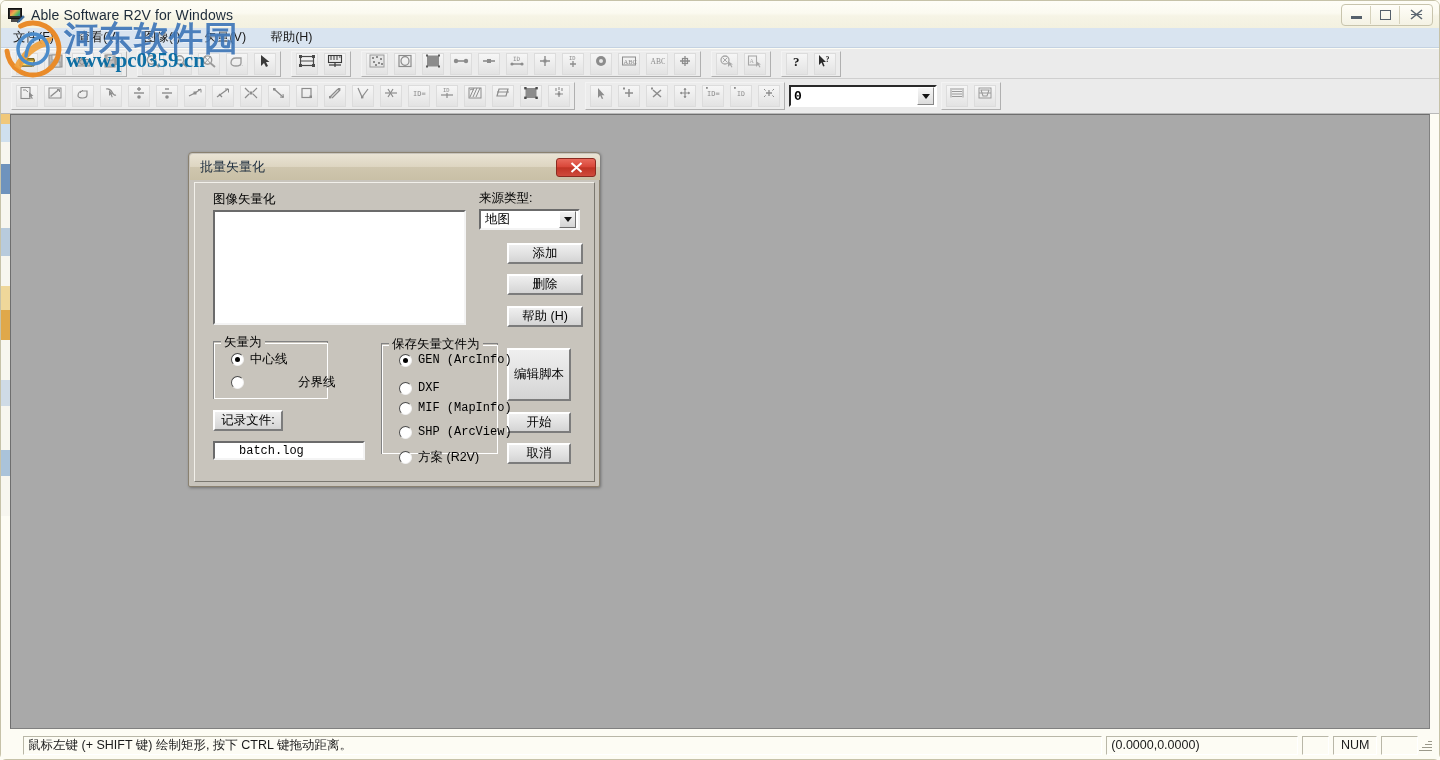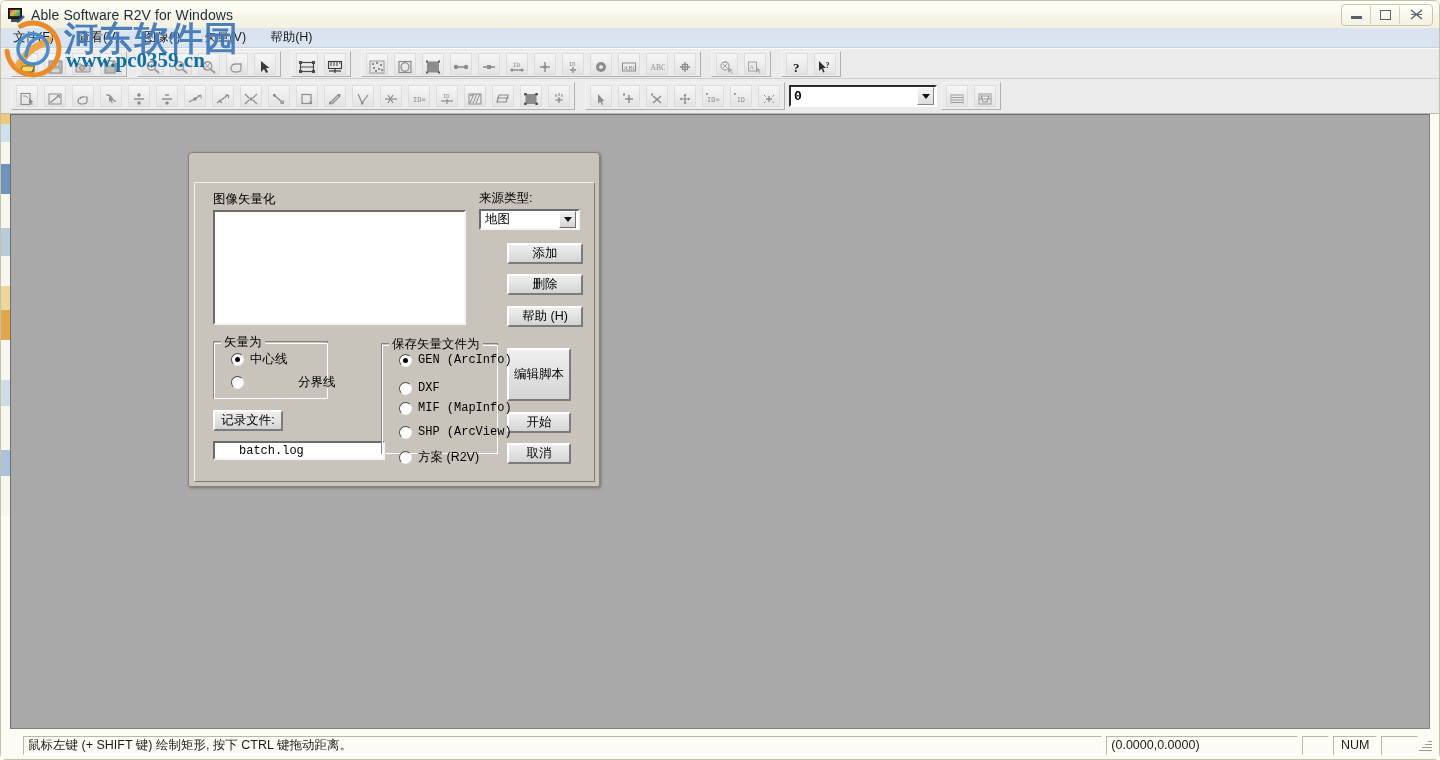--- a/index.html
+++ b/index.html
@@ -138,21 +138,21 @@
     border-left-color:#f3f3f3;
     background: #ececec;
     padding: 0 1px;
     box-sizing: border-box;
   }
   .tbtn {
     width: 22px; height: 22px;
     margin: 0 3px;
     border: 1px solid #dcdcdc;
     background: linear-gradient(to bottom,#f6f6f6,#e3e3e3);
-    display: flex; align-items: flex-end; justify-content: center;
+    display: flex; align-items: flex-start; justify-content: center;
     box-sizing: border-box;
     position: relative;
   }
   .tbtn svg { display:block; }
   .tb-gap { width: 8px; height: 22px; }
 
   
   .tb-combo {
     height: 22px;
     width: 148px;
@@ -904,20 +904,28 @@
     <div class="seg" style="height:40px;background:#f7f6ef;"></div>
     <div class="seg" style="height:26px;background:#cfdbe6;"></div>
     <div class="seg" style="height:44px;background:#f7f6ef;"></div>
     <div class="seg" style="height:26px;background:#aac3da;"></div>
     <div class="seg" style="height:40px;background:#f7f6ef;"></div>
     <div class="seg" style="height:213px;background:#fdfcf4;"></div>
   </div>
   <div class="workarea"></div>
 
   <div class="dialog">
+    <div class="dlg-titlebar">
+      <div class="dlg-title">批量矢量化</div>
+      <div class="dlg-close">
+        <svg width="13" height="11" viewBox="0 0 13 11">
+            <path d="M1.5 1 L11.5 10 M11.5 1 L1.5 10" stroke="#ffffff" stroke-width="2" fill="none"></path>
+          </svg>
+      </div>
+    </div>
 
     <div class="dlg-body">
 
       <div class="lbl" style="left:18px; top:8px;">图像矢量化</div>
       <div class="listbox" style="left:18px; top:27px; width:253px; height:115px;"></div>
 
       <div class="lbl" style="left:284px; top:7px;">来源类型:</div>
       <div class="dlg-combo" style="left:284px; top:26px; width:101px; height:21px;">
         <span class="cval">地图</span>
         <span class="cbtn">
@@ -935,21 +943,21 @@
       <div class="radio-row" style="left:36px; top:168px;">
         <span class="radio on"></span>
         <span class="radio-lbl-cn">中心线</span>
       </div>
       <div class="radio-row" style="left:36px; top:191px;gap:48px;">
         <span class="radio"></span>
         <span class="radio-lbl-cn">分界线</span>
       </div>
 
       <div class="btn" style="left:18px; top:227px; width:70px; height:21px;">记录文件:</div>
-      <div class="textinput" style="left:18px; top:258px; width:172px; height:19px;padding-left:24px;">batch.log</div>
+      <div class="textinput" style="left:18px; top:258px; width:152px; height:19px;padding-left:24px;">batch.log</div>
 
       <div class="groupbox" style="left:186px; top:160px; width:117px; height:111px;padding-left:32px;">
         <div class="gb-title">保存矢量文件为</div>
       </div>
       <div class="radio-row" style="left:204px; top:170px;">
         <span class="radio on"></span>
         <span class="radio-lbl-mono">GEN  (ArcInfo)</span>
       </div>
       <div class="radio-row" style="left:204px; top:198px;">
         <span class="radio"></span>

